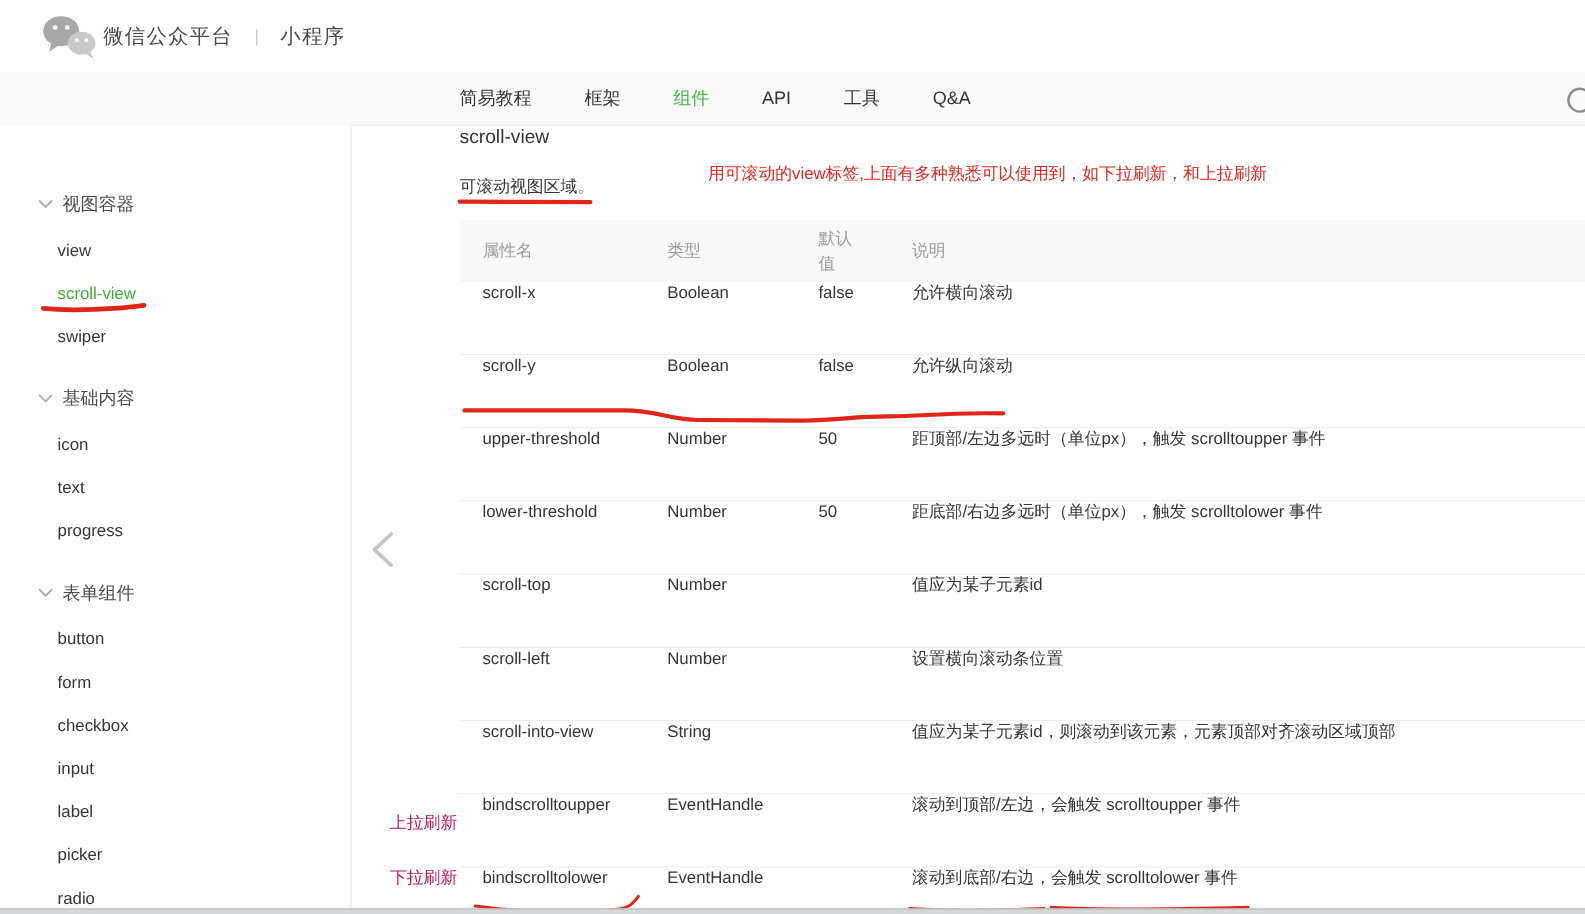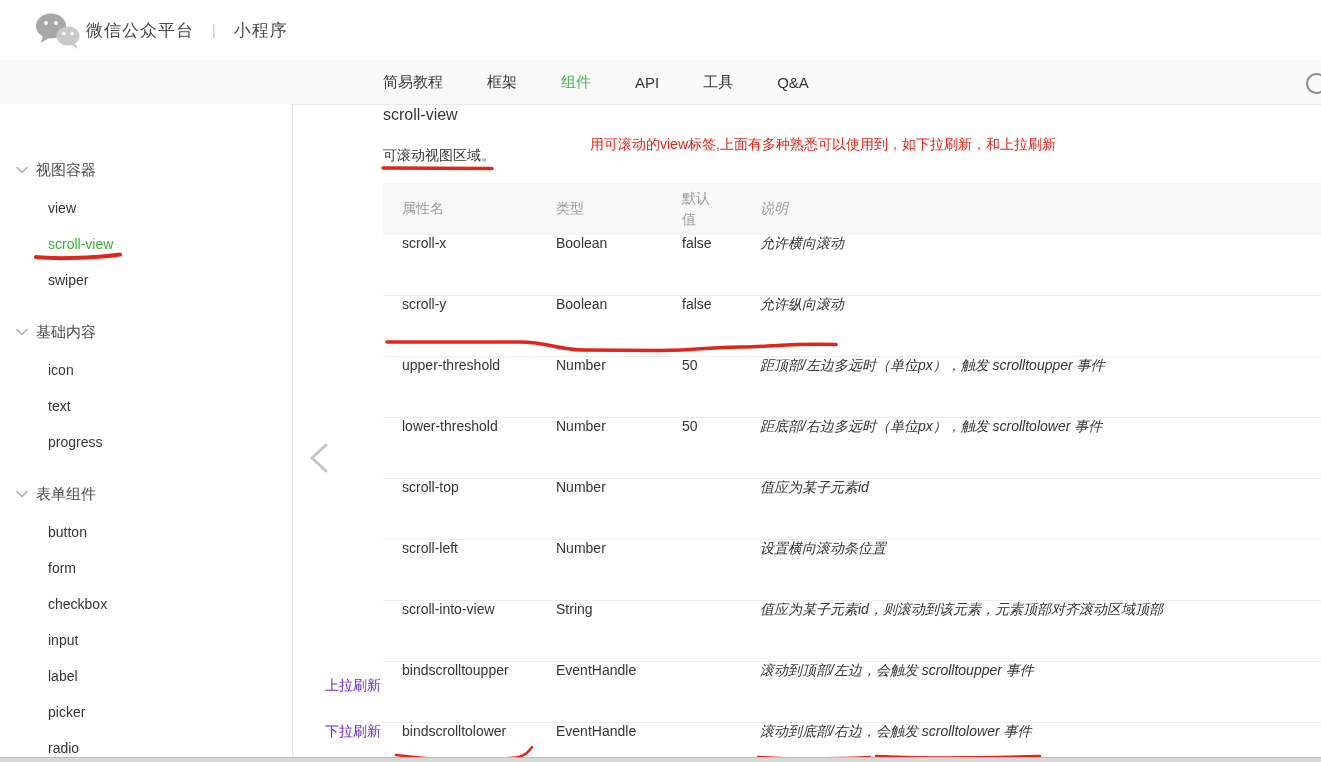--- a/index.html
+++ b/index.html
@@ -23,47 +23,47 @@
   .nav-item{font-size:15px;color:#353535;cursor:pointer;white-space:nowrap;}
   .nav-item.active{color:#44b549;}
   .search-icon{position:absolute;left:1306px;top:73px;width:17px;height:17px;border:2px solid #8d8d8d;
                border-radius:50%;background:transparent;}
 
   
   .sidebar{position:absolute;left:0;top:104px;width:293px;height:653px;background:#fff;
            border-right:1px solid #e7e7e7;box-sizing:border-box;}
   .sb-group{margin-top:14px;}
   .sb-group:first-child{margin-top:46px;}
-  .sb-group-header{height:40px;display:flex;align-items:center;padding-left:16px;gap:8px;
+  .sb-group-header{height:40px;display:flex;align-items:center;padding-left:32px;gap:8px;
                    font-size:15px;color:#4a4a4a;cursor:pointer;}
   .sb-chevron{width:12px;height:8px;flex:0 0 auto;}
   .sb-item{height:36px;display:flex;align-items:center;padding-left:48px;font-size:14px;
            color:#353535;cursor:pointer;}
   .sb-item.active{color:#3cb035;}
 
   
   .collapse-chevron{position:absolute;left:308px;top:443px;width:22px;height:30px;cursor:pointer;}
 
   
   .doc-title{position:absolute;left:383px;top:106px;font-size:16px;color:#353535;}
   .doc-subtitle{position:absolute;left:383px;top:147px;font-size:14px;color:#353535;}
   .annotation-top{position:absolute;left:590px;top:136px;font-size:14px;color:#e0251b;white-space:nowrap;}
-  .annotation-side{position:absolute;font-size:14px;color:#6d28d9;white-space:nowrap;}
+  .annotation-side{position:absolute;font-size:14px;color:#be185d;white-space:nowrap;}
   .annotation-upper{left:325px;top:677px;}
   .annotation-lower{left:325px;top:723px;}
 
   
   .prop-table{position:absolute;left:383px;top:183px;width:938px;}
   .t-head{display:flex;height:52px;background:#f8f8f8;color:#9b9b9b;font-size:14px;align-items:center;}
   .t-row{display:flex;height:60px;align-items:flex-start;border-bottom:1px solid #ececec;
          font-size:14px;color:#353535;background:#fff;}
   .c1{flex:0 0 173px;box-sizing:border-box;padding-left:19px;}
   .c2{flex:0 0 126px;box-sizing:border-box;}
   .c3{flex:0 0 78px;box-sizing:border-box;}
-  .c4{flex:1 1 auto;box-sizing:border-box;padding-right:26px;white-space:nowrap;overflow:hidden;font-style:italic;}
+  .c4{flex:1 1 auto;box-sizing:border-box;padding-right:26px;white-space:nowrap;overflow:hidden;}
   .t-head .c3 .wrap{display:inline-block;width:34px;line-height:1.5;}
 
   
   .ink{position:absolute;inset:0;width:1321px;height:762px;pointer-events:none;}
 
   
   .bottom-bar{position:absolute;left:0;top:757px;width:100%;height:5px;background:#d5d7d8;
               border-top:1px solid #bcbebf;box-sizing:border-box;}
 </style>
 </head>

